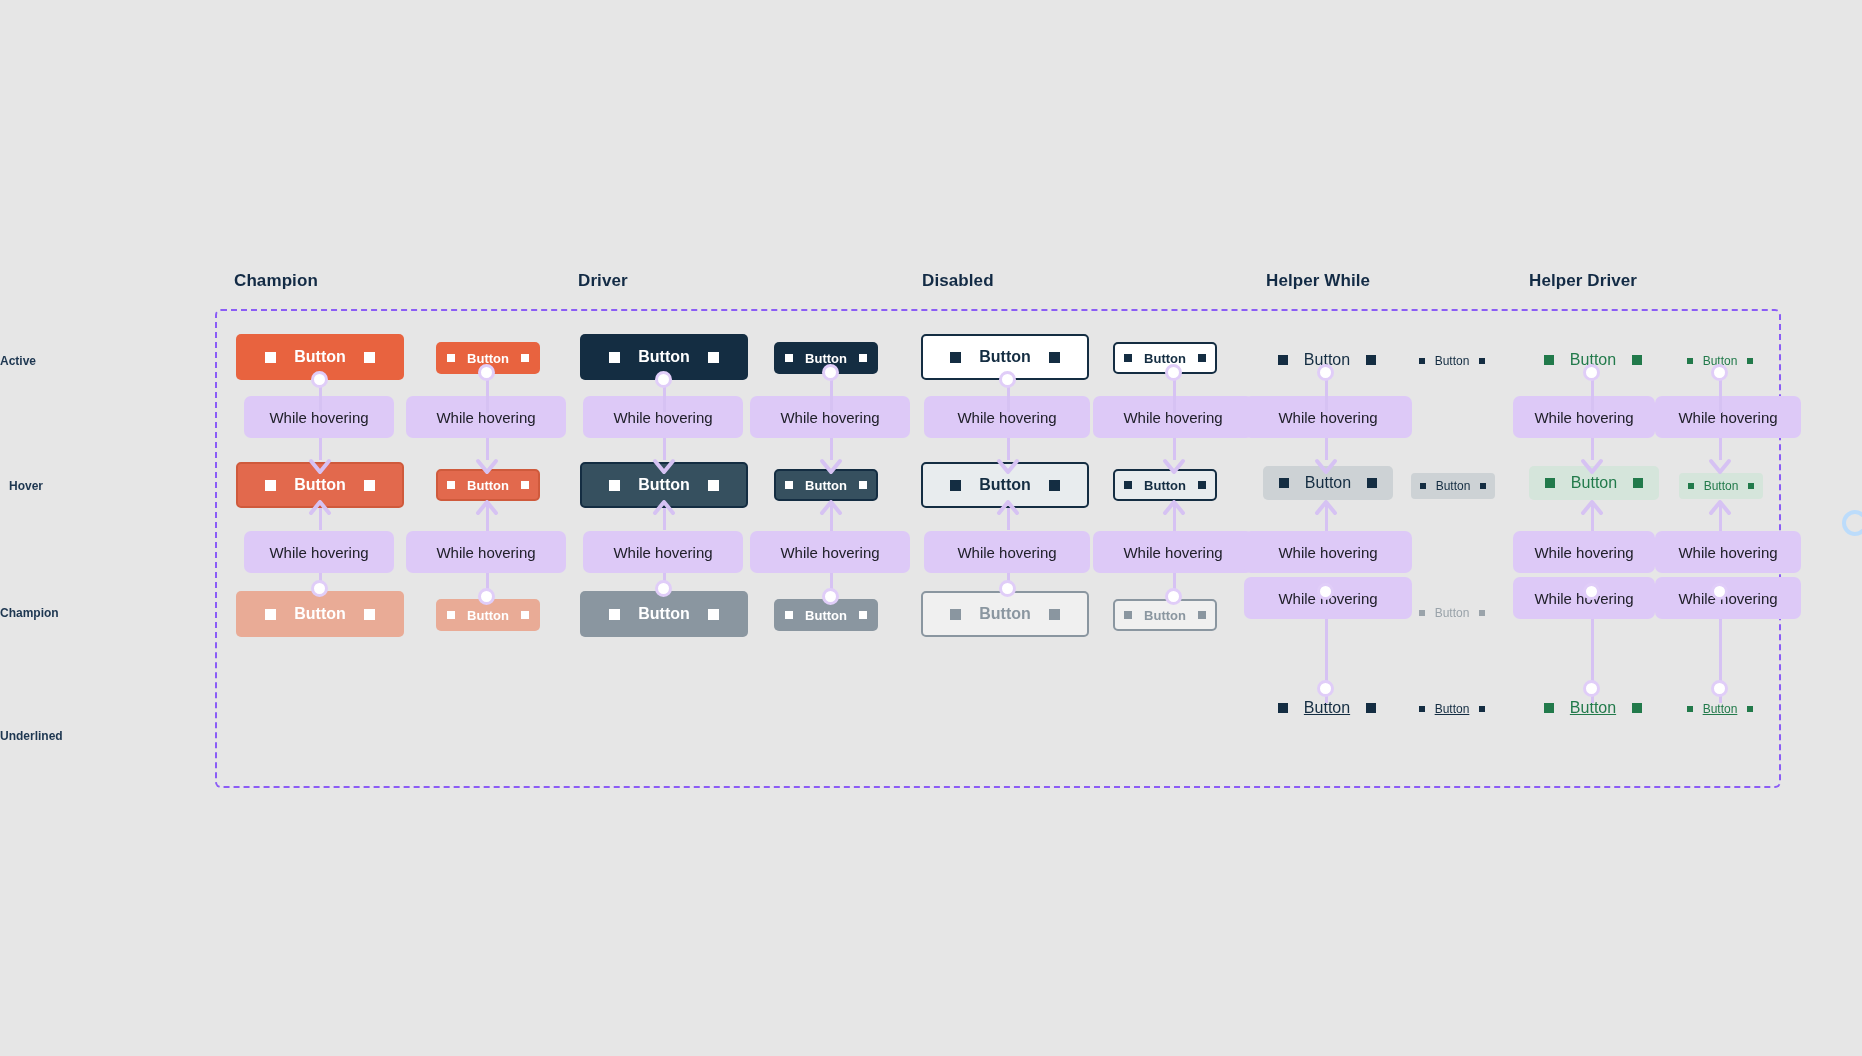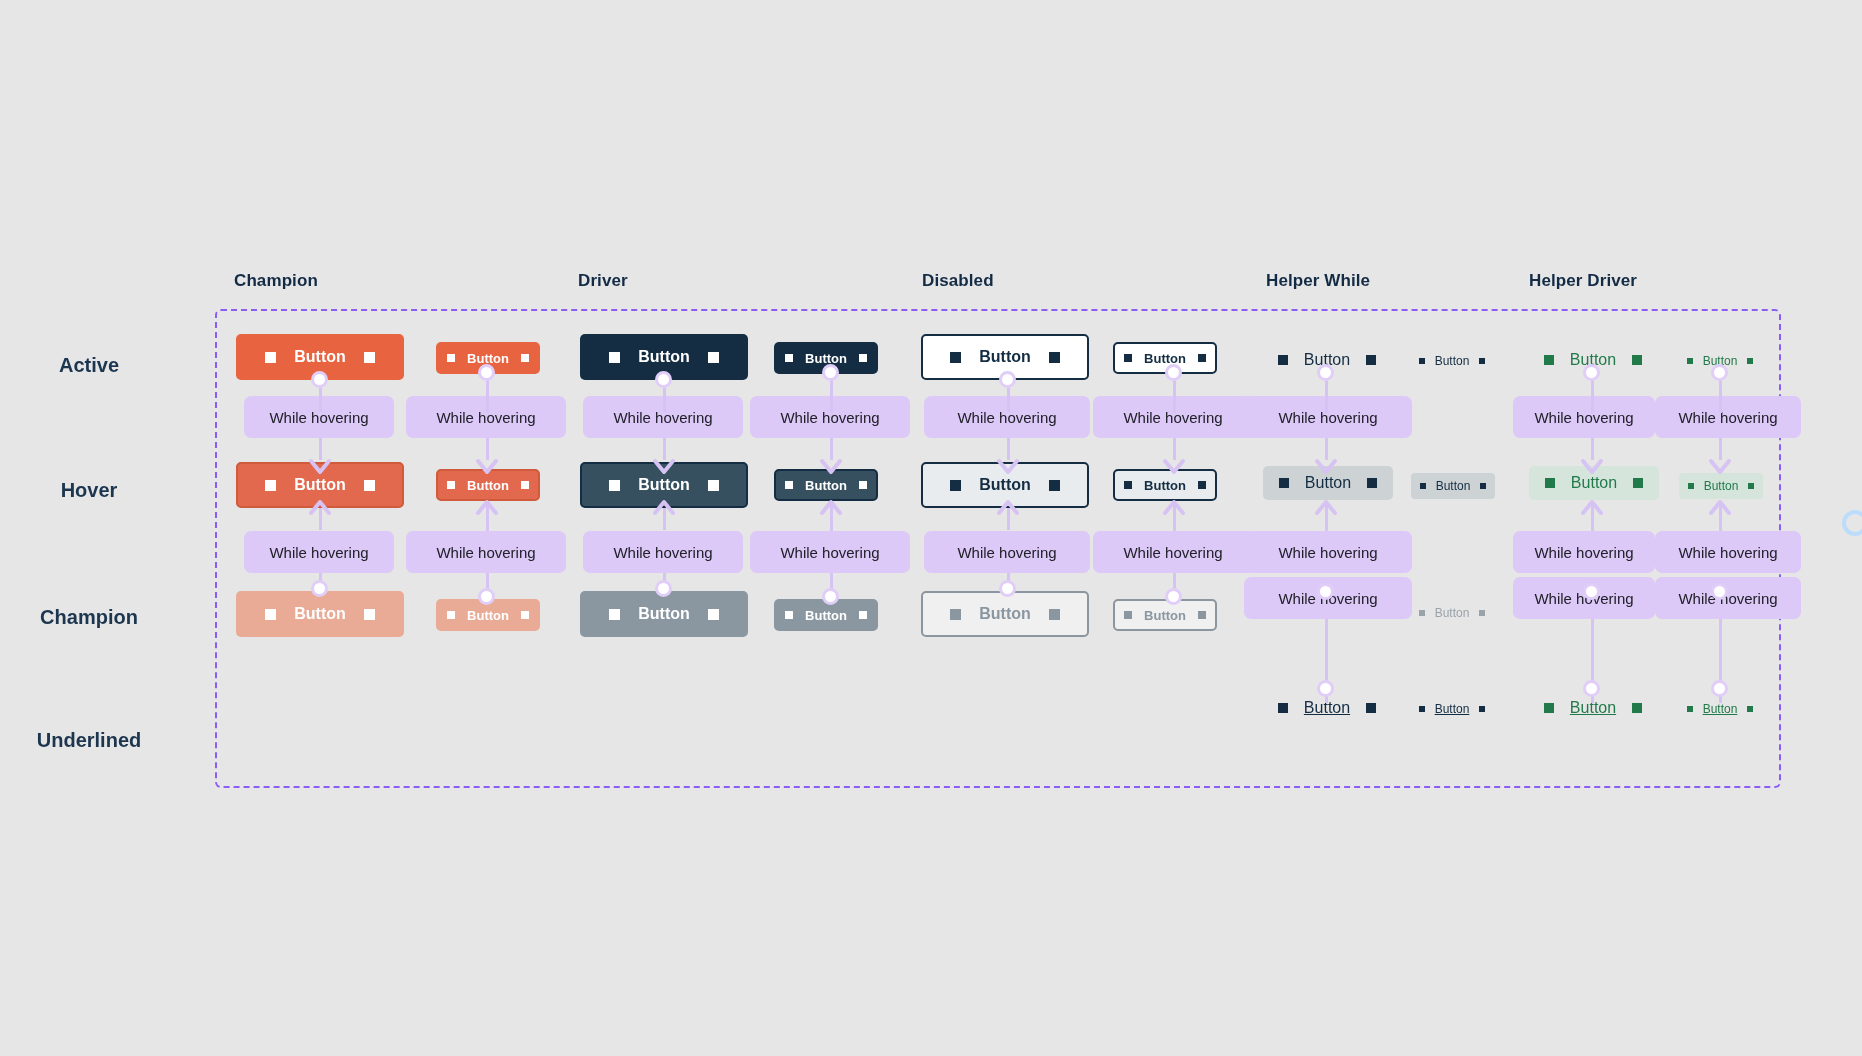--- a/index.html
+++ b/index.html
@@ -17,24 +17,24 @@
     font-size: 17px;
     font-weight: 700;
     color: #132b45;
     letter-spacing: .1px;
     white-space: nowrap;
   }
 
   
   .row-label {
     position: absolute;
-    font-size: 20px;
+    font-size: 12px;
     font-weight: 700;
     color: #1d3650;
-    text-align: center;
+    text-align: left;
     white-space: nowrap;
   }
 
   
   .frame {
     position: absolute;
     left: 215px; top: 309px;
     width: 1566px; height: 479px;
     border: 2px dashed #8b5cf6;
     border-radius: 6px;
@@ -122,21 +122,21 @@
 
 <div id="stage">
 
   <div class="col-header" style="left:234px; top:271px;">Champion</div>
   <div class="col-header" style="left:578px; top:271px;">Driver</div>
   <div class="col-header" style="left:922px; top:271px;">Disabled</div>
   <div class="col-header" style="left:1266px; top:271px;">Helper While</div>
   <div class="col-header" style="left:1529px; top:271px;">Helper Driver</div>
 
   <div class="row-label" style="left:0; width:178px; top:354px;">Active</div>
-  <div class="row-label" style="left:0; width:178px; top:479px;">Hover</div>
+  <div class="row-label" style="left:9px; width:178px; top:479px;">Hover</div>
   <div class="row-label" style="left:0; width:178px; top:606px;">Champion</div>
   <div class="row-label" style="left:0; width:178px; top:729px;">Underlined</div>
 
   <div class="frame"></div>
 
   <div class="edge-dot" style="top:510px;"></div>
 
   <div class="stem" style="left:319px; top:372px; height:40px;"></div>
   <div class="btn size-lg" style="left:236px; top:334px; background:#e8633f; color:#ffffff; border-color:transparent;">
     <span class="sq"></span>

